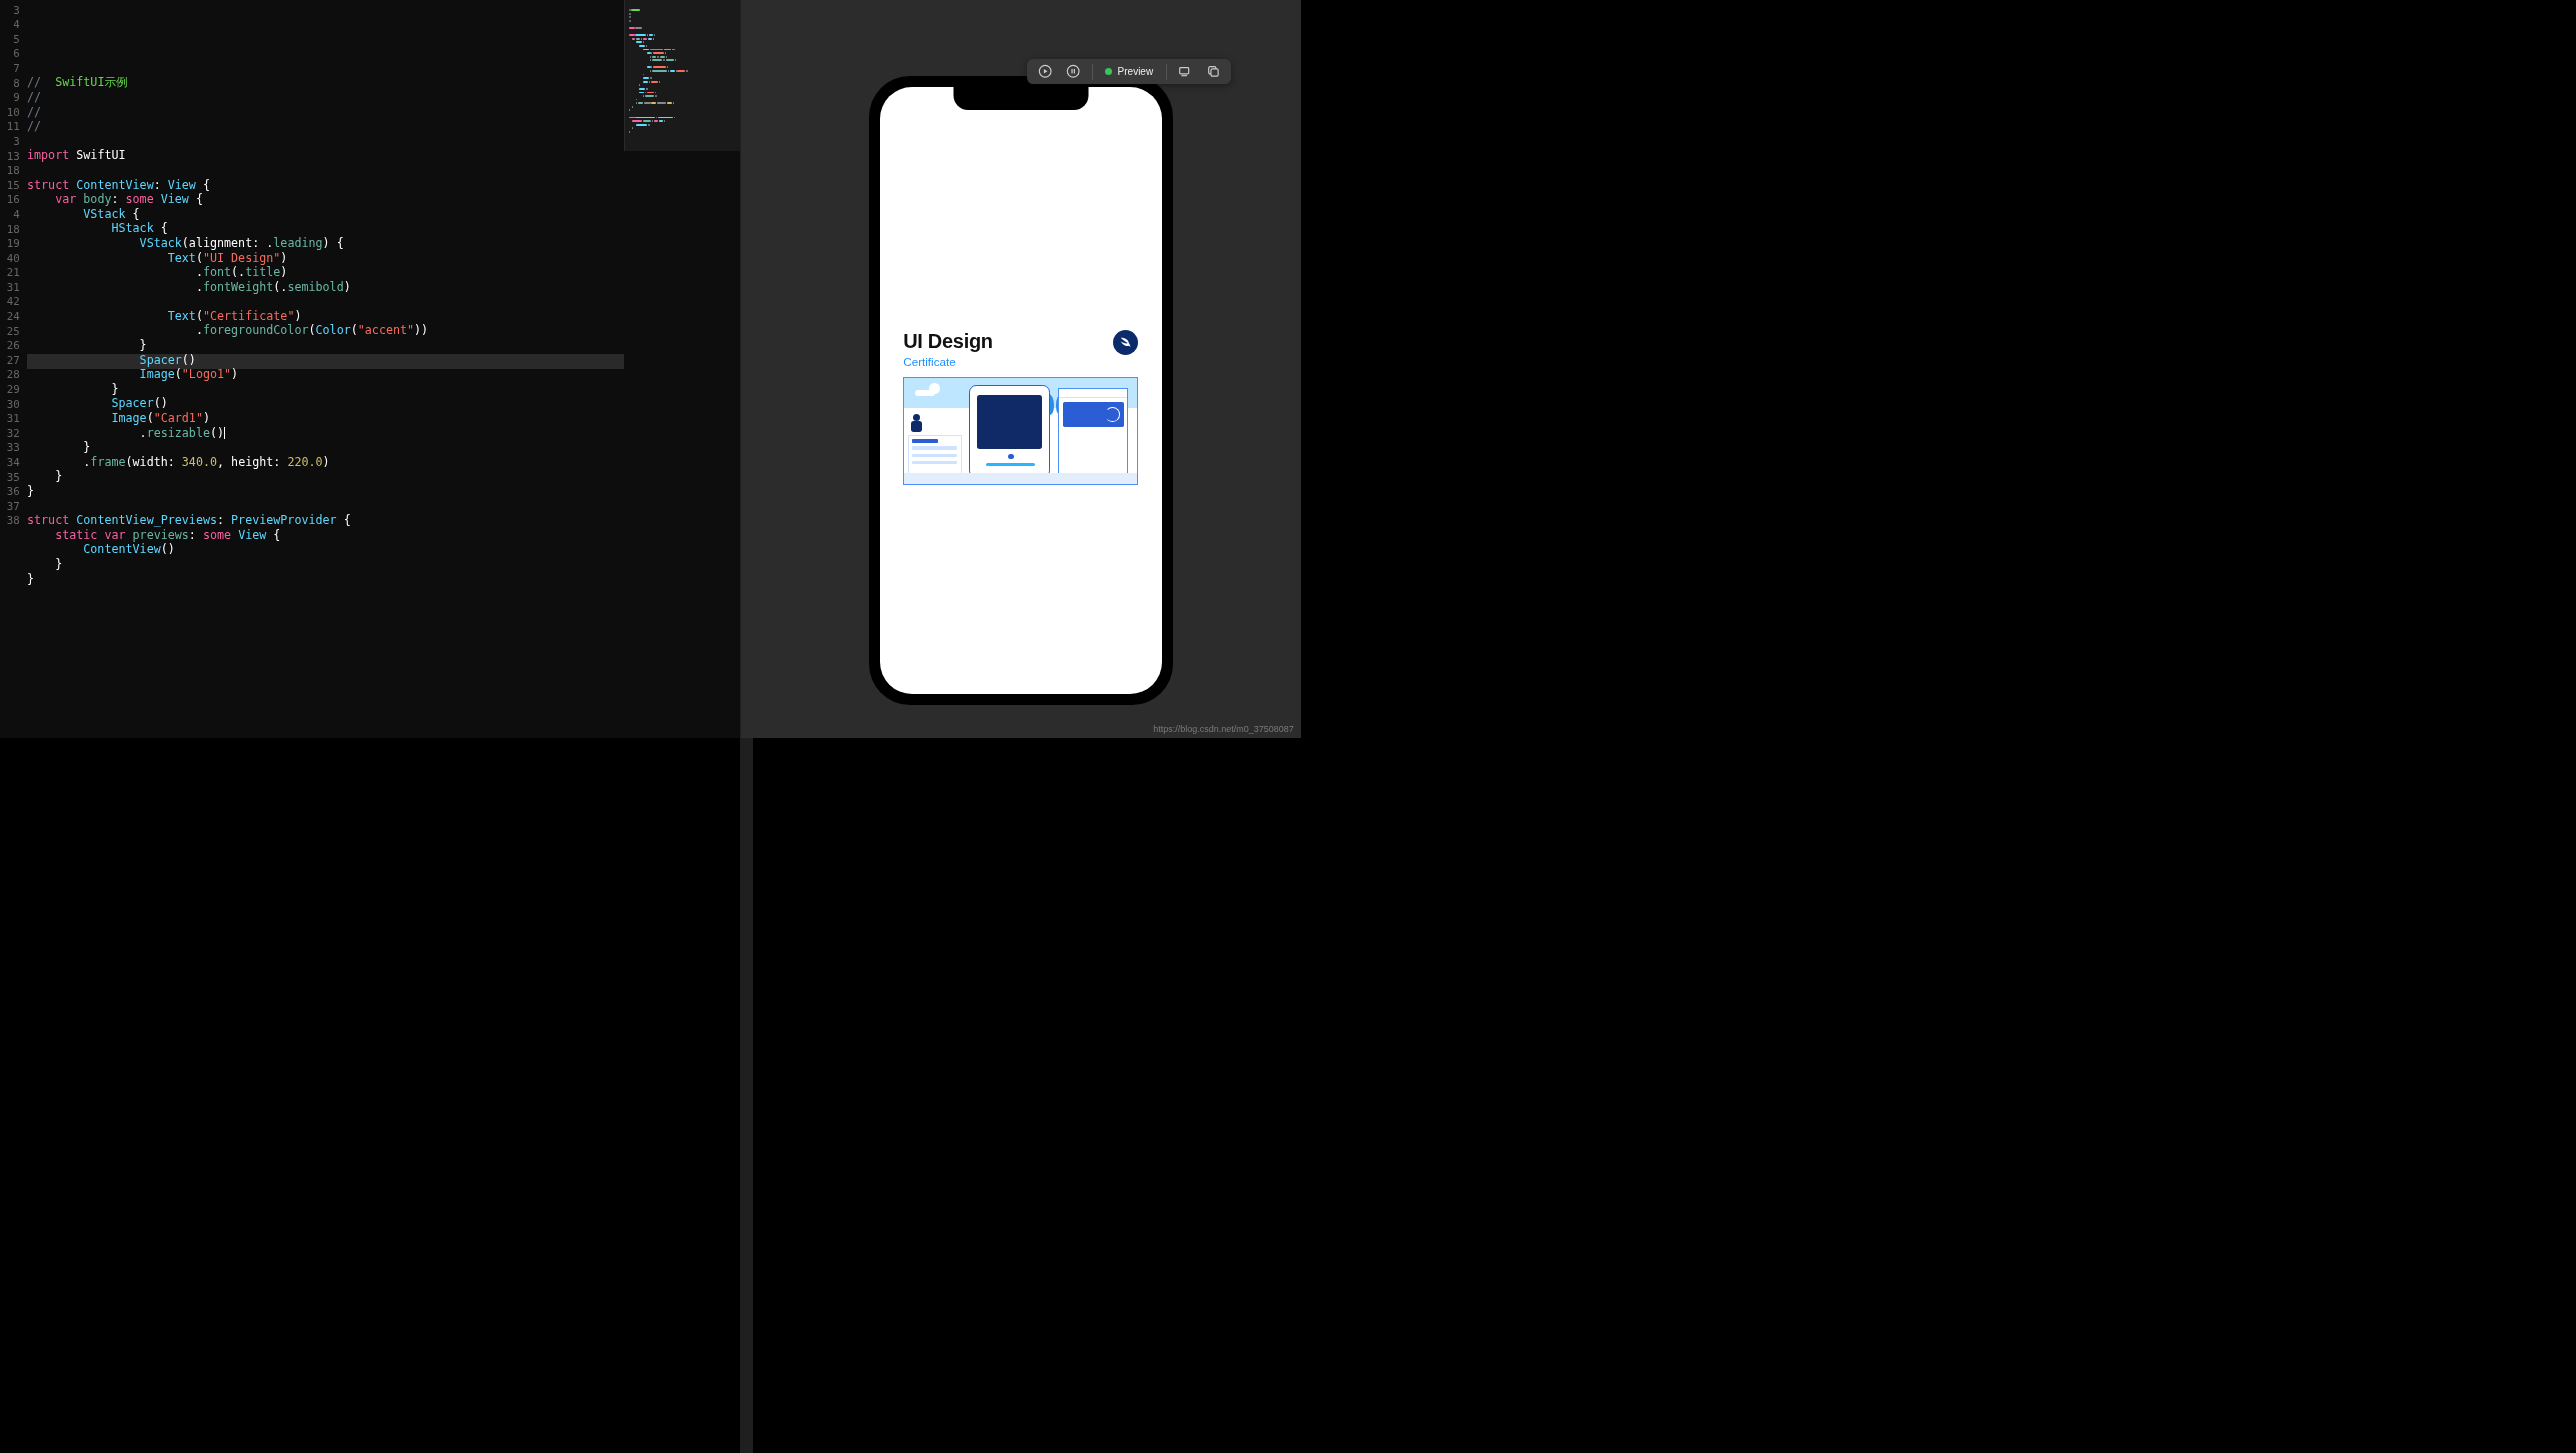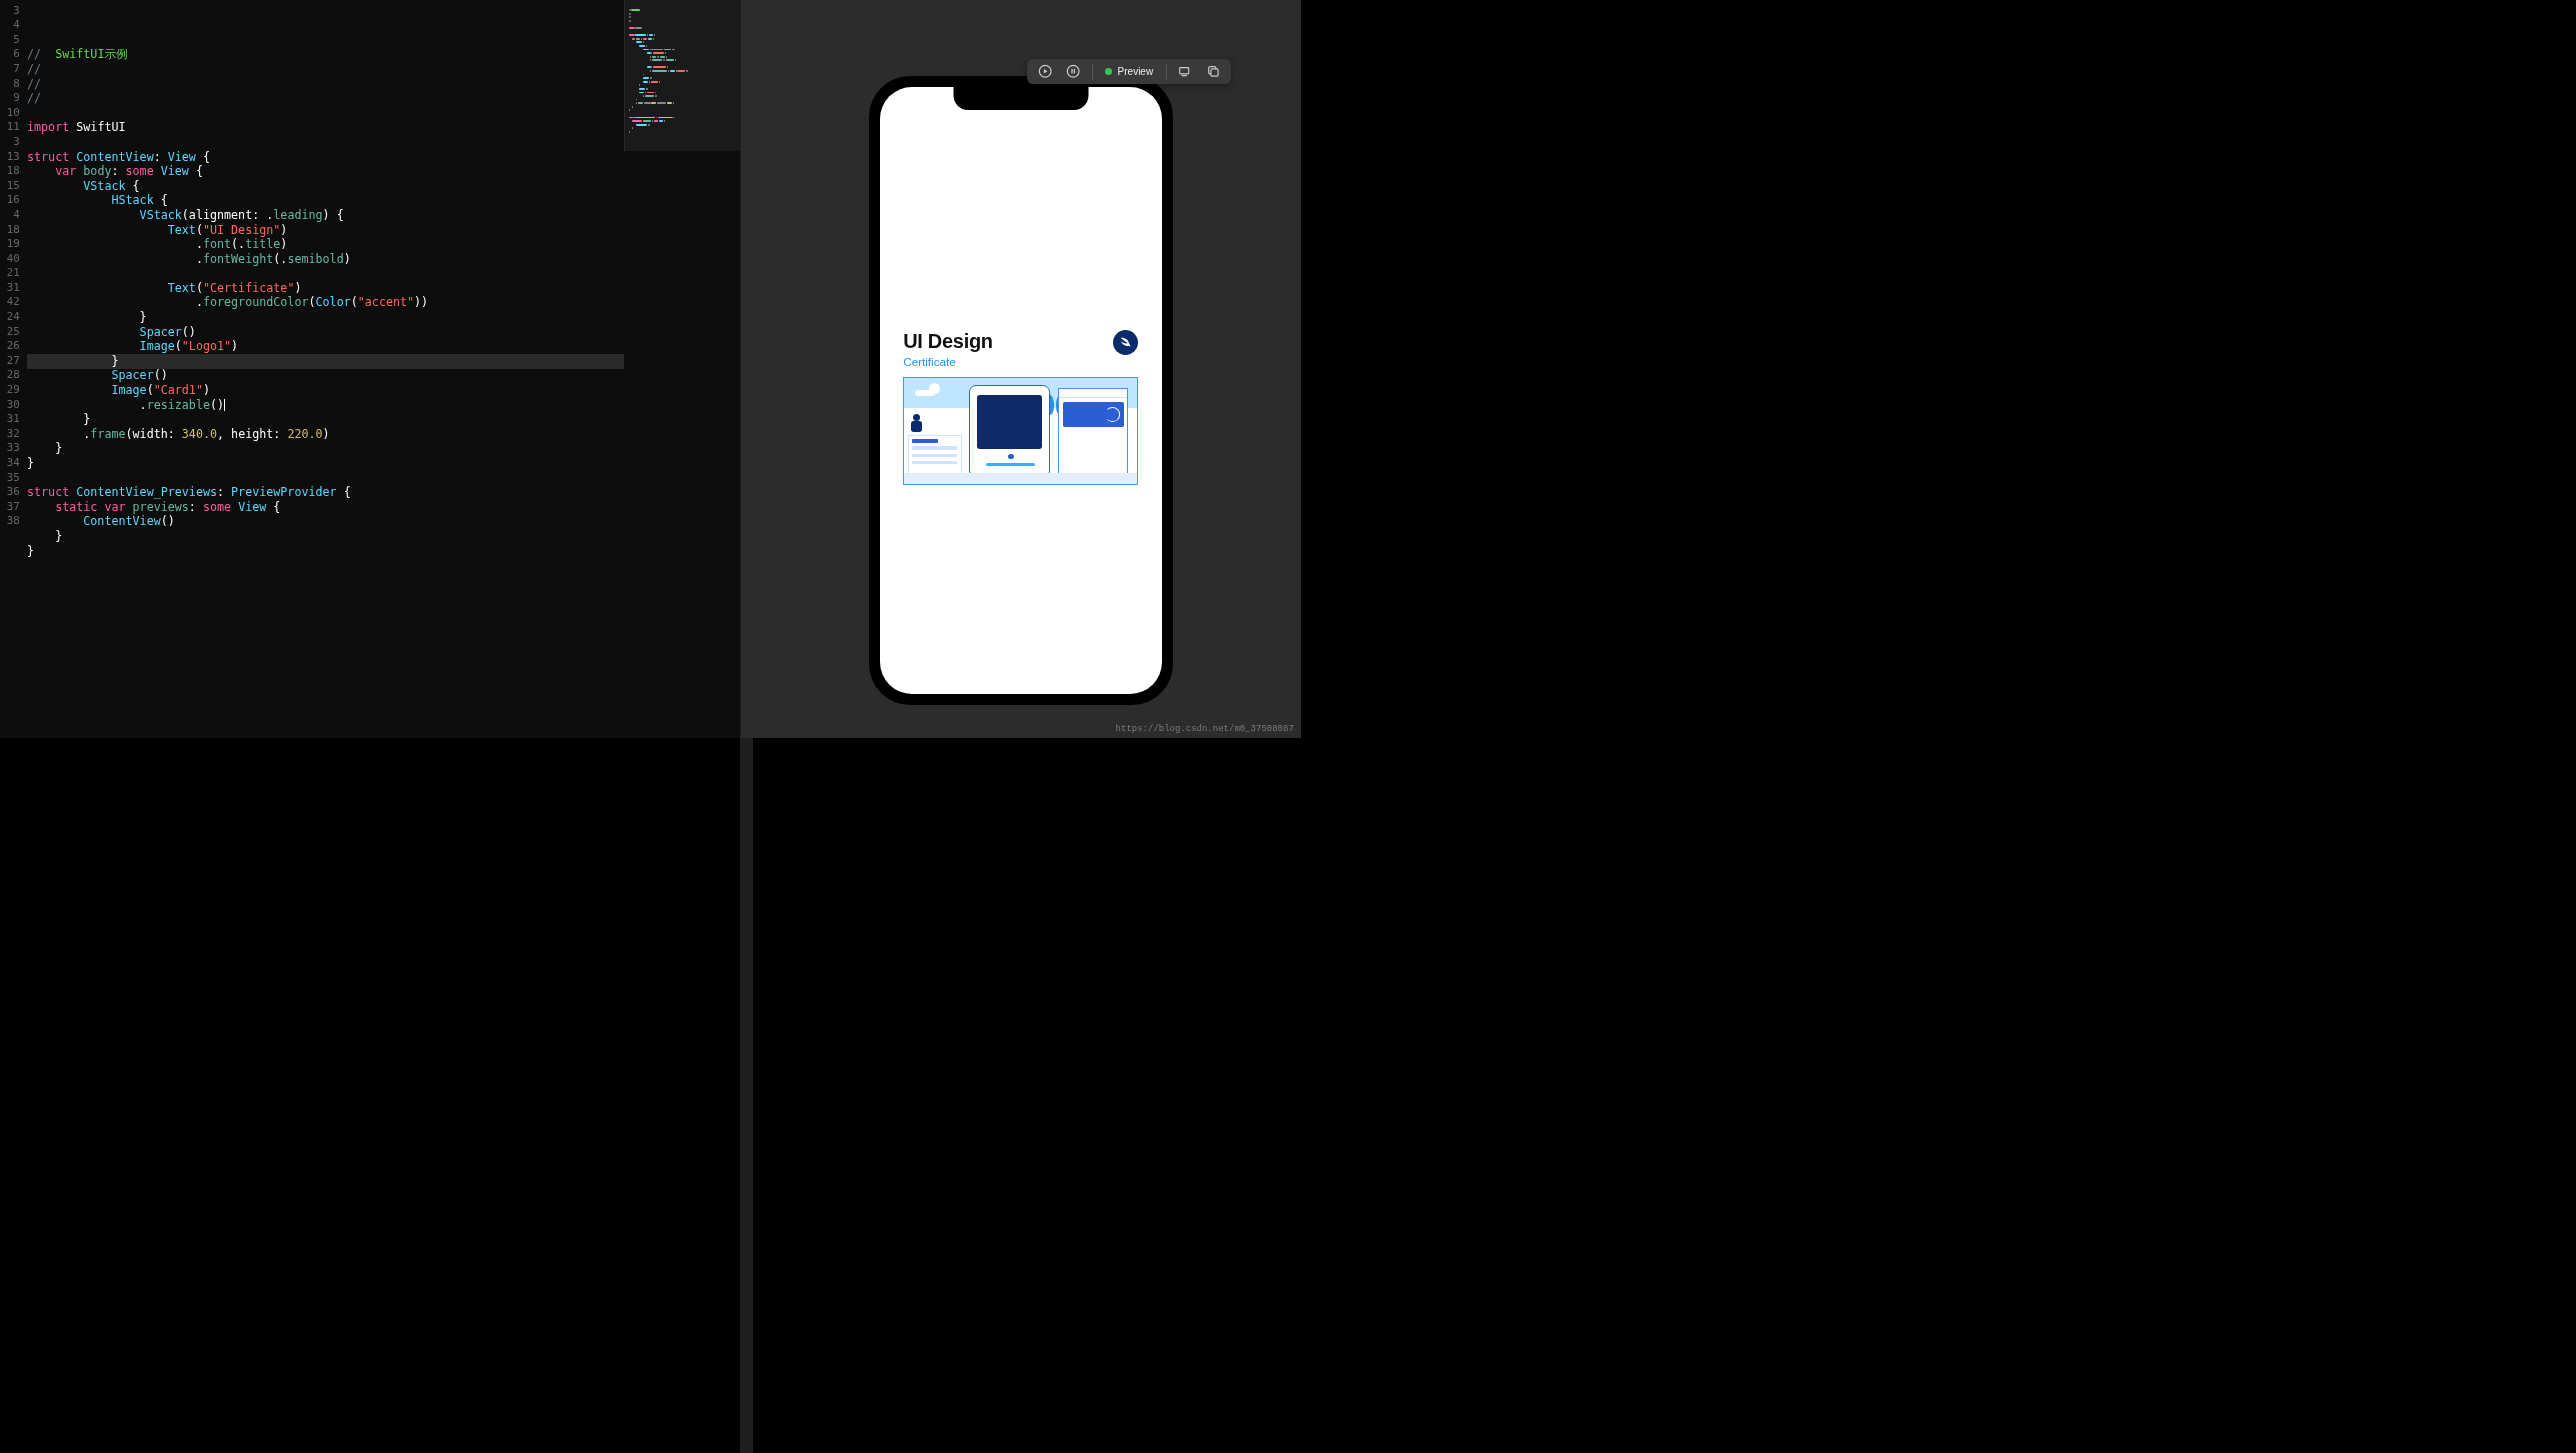--- a/index.html
+++ b/index.html
@@ -43,21 +43,21 @@
 }
 .code-line { height: 14.6px; }
 .hl-line {
   position: absolute;
   left: 0; right: 117px;
   top: calc(3.6px + 14.6px * 24);
   height: 14.6px;
   background: #2a2a2a;
   z-index: 0;
 }
-.code-content { position: relative; z-index: 1; }
+.code-content { position: relative; z-index: 1; margin-top: 28px; }
 .c-comment { color: #6c7986; }
 .c-keyword { color: #fc5fa3; }
 .c-type    { color: #5dd8ff; }
 .c-prop    { color: #67b7a4; }
 .c-string  { color: #fc6a5d; }
 .c-num     { color: #d0bf69; }
 .c-green   { color: #67d84e; }
 .cursor {
   display:inline-block;
   width:0.9px; height:12.6px;
@@ -237,21 +237,21 @@
   background:#fff;border:0.9px solid #cfe3ff;
 }
 .ci-ui-left div{height:3.6px;margin:3.6px 3.6px 0;background:#cfe3ff;border-radius:0.9px;}
 .ci-ui-left div:first-child{background:#2b5dd4;width:50%;}
 
 .watermark {
   position:absolute;
   bottom:3.6px; right:7.2px;
   color:#7a7a7a;
   font-size:9px;
-  font-family: Liberation Mono, monospace;
+  font-family: Liberation Sans, sans-serif;
 }
 </style>
 </head>
 <body>
 
 <div class="root">
   <div class="editor-pane">
     <div class="gutter" id="gutter">
         <div>3</div>
         <div>4</div>

